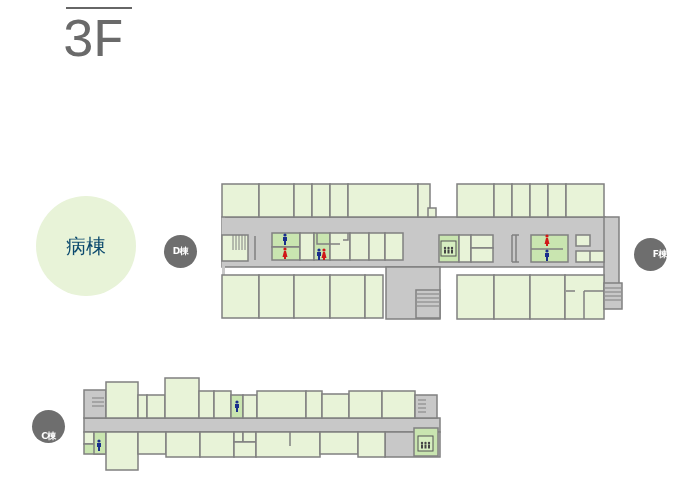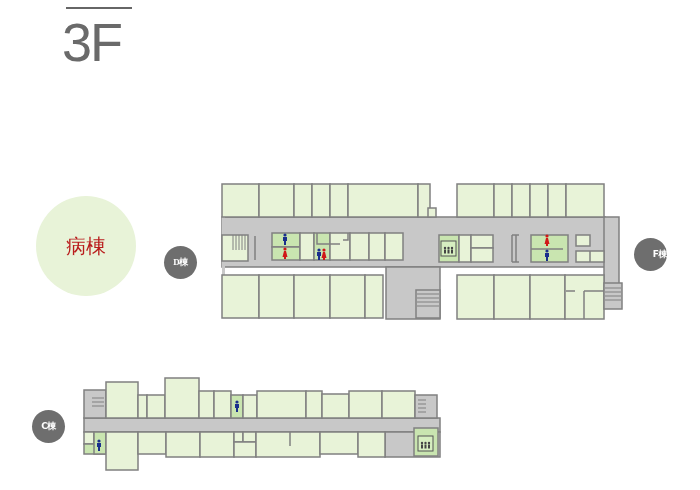--- a/index.html
+++ b/index.html
@@ -1,39 +1,39 @@
 <!DOCTYPE html>
 <html><head>
 <meta charset="utf-8">
 <style>
   html,body{margin:0;padding:0;background:#fff;}
   body{width:700px;height:490px;position:relative;overflow:hidden;font-family:"Liberation Sans",sans-serif;}
   .floor-line{position:absolute;left:66px;top:7px;width:66px;height:2px;background:#666;}
-  .floor-label{position:absolute;left:62px;top:12px;font-family:Liberation Sans, sans-serif;font-weight:200;font-size:54px;line-height:60px;color:#6a6a6a;letter-spacing:-2px;}
-  .ward-circle{position:absolute;left:36px;top:196px;width:100px;height:100px;border-radius:50%;background:#e8f3d8;display:flex;align-items:center;justify-content:center;font-size:20px;color:#b91c1c;font-family:Liberation Mono, monospace;}
+  .floor-label{position:absolute;left:62px;top:12px;font-family:Liberation Mono, monospace;font-weight:200;font-size:54px;line-height:60px;color:#6a6a6a;letter-spacing:-2px;}
+  .ward-circle{position:absolute;left:36px;top:196px;width:100px;height:100px;border-radius:50%;background:#e8f3d8;display:flex;align-items:center;justify-content:center;font-size:20px;color:#0c4a6e;font-family:Liberation Mono, monospace;}
   .bldg-badge{position:absolute;width:33px;height:33px;border-radius:50%;background:#6e6e6e;color:#fff;font-size:9px;font-weight:bold;display:flex;align-items:center;justify-content:center;font-family:"DejaVu Sans",sans-serif;letter-spacing:-0.5px;}
   svg{position:absolute;left:0;top:0;}
 </style>
 </head>
 <body>
 
 <div class="floor-line"></div>
 <div class="floor-label">3F</div>
 
 <div class="ward-circle">
   <span>病棟</span>
 </div>
 
-<div class="bldg-badge" style="left:164px;top:246px;font-family:Liberation Serif, serif;">
+<div class="bldg-badge" style="left:164px;top:235px;">
     <span>D棟</span>
   </div>
 <div class="bldg-badge" style="left:634px;top:238px;justify-content:flex-end;">
     <span>F棟</span>
   </div>
-<div class="bldg-badge" style="left:32px;top:410px;">
+<div class="bldg-badge" style="left:32px;top:410px;align-items:flex-end;">
     <span>C棟</span>
   </div>
 
 <svg width="700" height="490" viewBox="0 0 700 490">
   <defs>
     <g id="male">
       <circle cx="0" cy="-5" r="1.6"></circle>
       <path d="M-2,-3 L2,-3 L2,1 L1,1 L1,5 L-1,5 L-1,1 L-2,1 Z"></path>
     </g>
     <g id="female">

